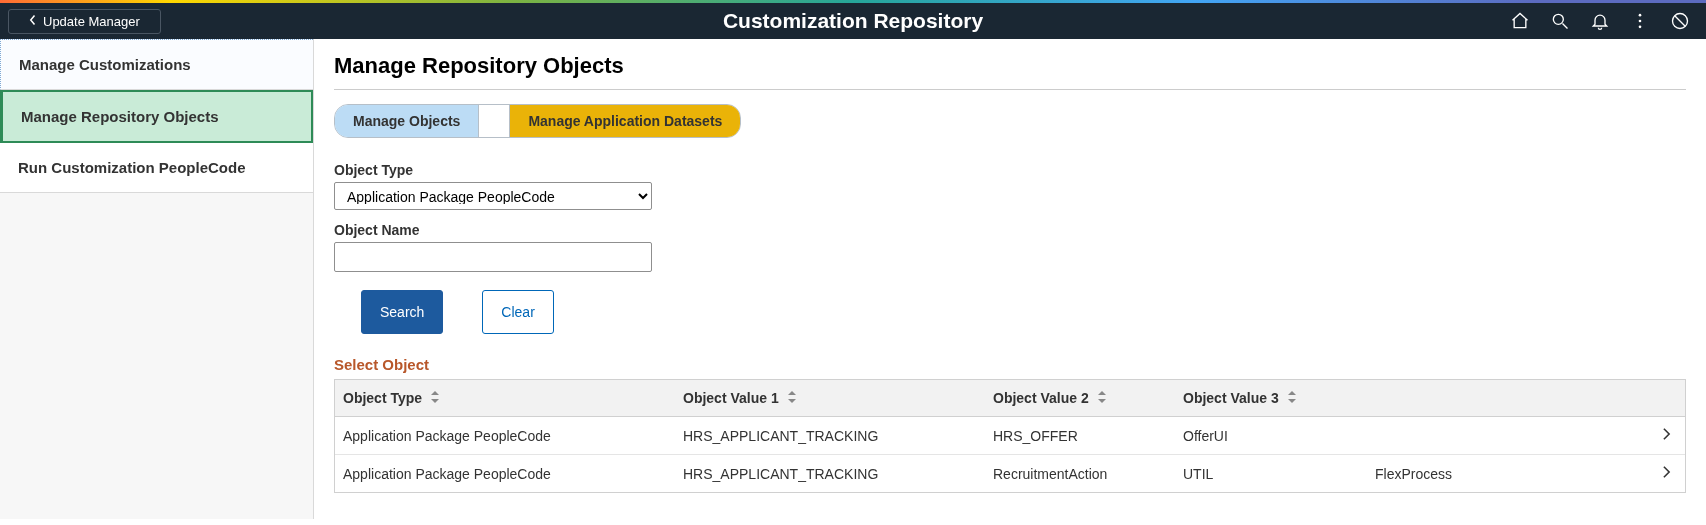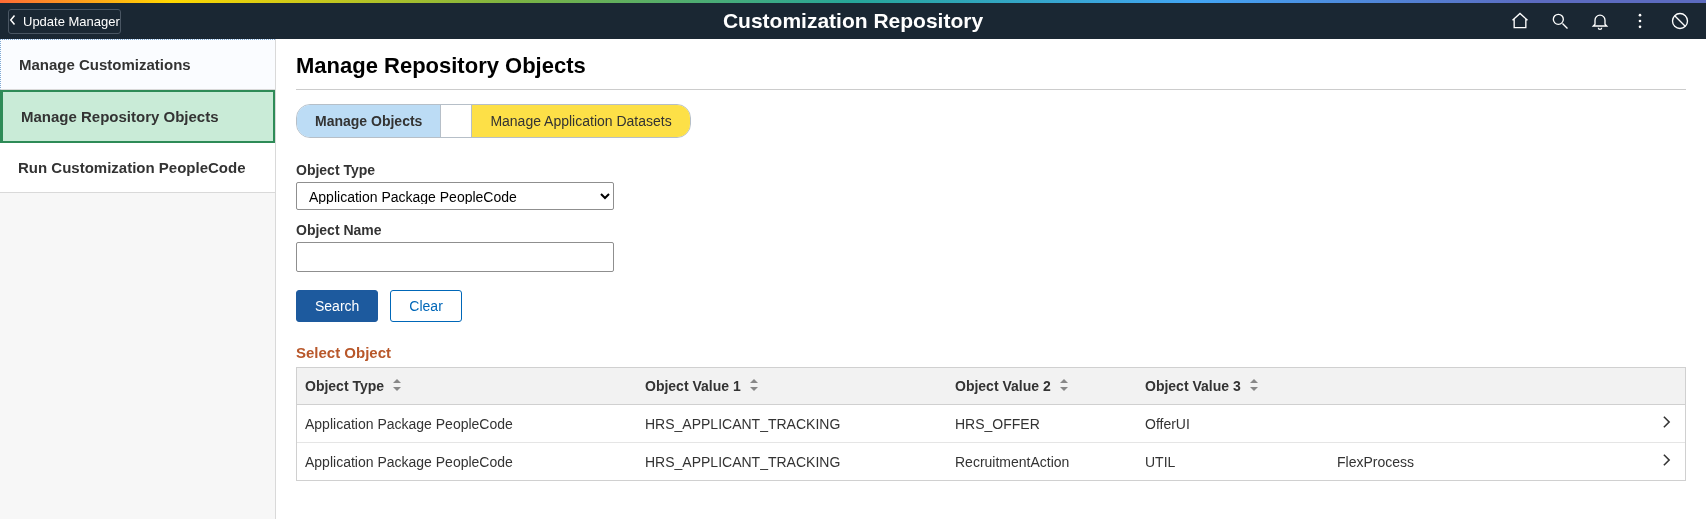--- a/index.html
+++ b/index.html
@@ -1,51 +1,51 @@
 <!DOCTYPE html>
 <html><head>
 <meta charset="utf-8">
 <style>
   * { box-sizing: border-box; margin: 0; padding: 0; }
   body { font-family: Arial, Helvetica, sans-serif; font-size: 14px; color: #333; background: #fff; width: 1706px; }
   
   .top-accent { height: 3px; background: linear-gradient(90deg, #ff6b35 0%, #ffd700 10%, #7cb342 30%, #26a69a 50%, #42a5f5 70%, #5c6bc0 90%); }
   
   .header-bar { display: flex; align-items: center; height: 36px; background: #1a2733; color: #fff; position: relative; }
-  .back-btn { display: flex; align-items: center; gap: 6px; margin-left: 8px; padding: 4px 0; border: 1px solid #4a5663; border-radius: 3px; cursor: pointer; font-size: 13px; color: #fff; }
+  .back-btn { display: flex; align-items: center; gap: 6px; margin-left: 8px; padding: 4px 20px; border: 1px solid #4a5663; border-radius: 3px; cursor: pointer; font-size: 13px; color: #fff; }
   .header-title { position: absolute; left: 50%; transform: translateX(-50%); font-size: 21px; font-weight: bold; }
   .header-icons { margin-left: auto; display: flex; align-items: center; gap: 0; padding-right: 6px; }
   .header-icons .hicon { width: 40px; height: 36px; display: flex; align-items: center; justify-content: center; cursor: pointer; }
   .header-icons svg { width: 20px; height: 20px; stroke: #fff; fill: none; stroke-width: 1.6; }
   .header-icons .dots svg circle { fill: #fff; stroke: none; }
   
   .main-wrap { display: flex; }
   
-  .sidebar { width: 276px; min-height: 480px; border-right: 1px solid #d9d9d9; background: #f7f7f7; }
+  .sidebar { width: 314px; min-height: 480px; border-right: 1px solid #d9d9d9; background: #f7f7f7; }
   .sb-item { padding: 16px 18px; font-size: 15px; font-weight: bold; border-bottom: 1px solid #d9d9d9; cursor: pointer; background: #fff; }
   .sb-item.selected { background: #c9ebd7; border: 2px solid #2e8b57; border-left: 3px solid #2e8b57; }
   .sb-item.first { border-top: 1px dotted #7fa9d4; border-left: 1px dotted #7fa9d4; background: #fafcff; }
   
   .content { flex: 1; padding: 14px 20px 20px 20px; }
   .page-title { font-size: 22px; font-weight: bold; color: #000; margin-bottom: 10px; }
   .title-rule { border: none; border-top: 1px solid #ccc; margin-bottom: 14px; }
   
   .tabs { display: inline-flex; border: 1px solid #b6bfc8; border-radius: 14px; overflow: hidden; margin-bottom: 24px; gap: 30px; }
-  .tab { padding: 8px 18px; font-size: 14px; cursor: pointer; background: #fde047; }
+  .tab { padding: 8px 18px; font-size: 14px; cursor: pointer; background: #eab308; font-weight: bold; }
   .tab.active { background: #bcdcf5; font-weight: bold; border-right: 1px solid #b6bfc8; }
   .tab:not(.active) { border-left: 1px solid #b6bfc8; }
   
   .field-group { margin-bottom: 12px; }
   .field-label { font-size: 14px; font-weight: bold; margin-bottom: 4px; display: block; }
   .select-input, .text-input { width: 318px; padding: 5px 8px; font-size: 14px; border: 1px solid #8f8f8f; border-radius: 2px; background: #fff; }
   .select-input { height: 28px; }
   .text-input { height: 30px; }
   
   .btn-row { display: flex; gap: 12px; margin-top: 18px; margin-bottom: 22px; }
-  .btn { padding: 7px 18px; font-size: 14px; border-radius: 3px; cursor: pointer; }
+  .btn { padding: 13px 18px; font-size: 14px; border-radius: 3px; cursor: pointer; margin-left: 27px; }
   .btn-primary { background: #1d5a9e; color: #fff; border: 1px solid #1d5a9e; }
   .btn-secondary { background: #fff; color: #0067b8; border: 1px solid #0067b8; }
   
   .section-title { color: #b8572a; font-size: 15px; font-weight: bold; margin-bottom: 6px; }
   
   .grid { border: 1px solid #d0d0d0; }
   .grid-header { display: flex; background: #f2f2f2; border-bottom: 1px solid #d0d0d0; font-weight: bold; font-size: 14px; }
   .grid-row { display: flex; border-bottom: 1px solid #e5e5e5; font-size: 14px; cursor: pointer; align-items: center; }
   .grid-row:last-child { border-bottom: none; }
   .gc { padding: 10px 8px; }

